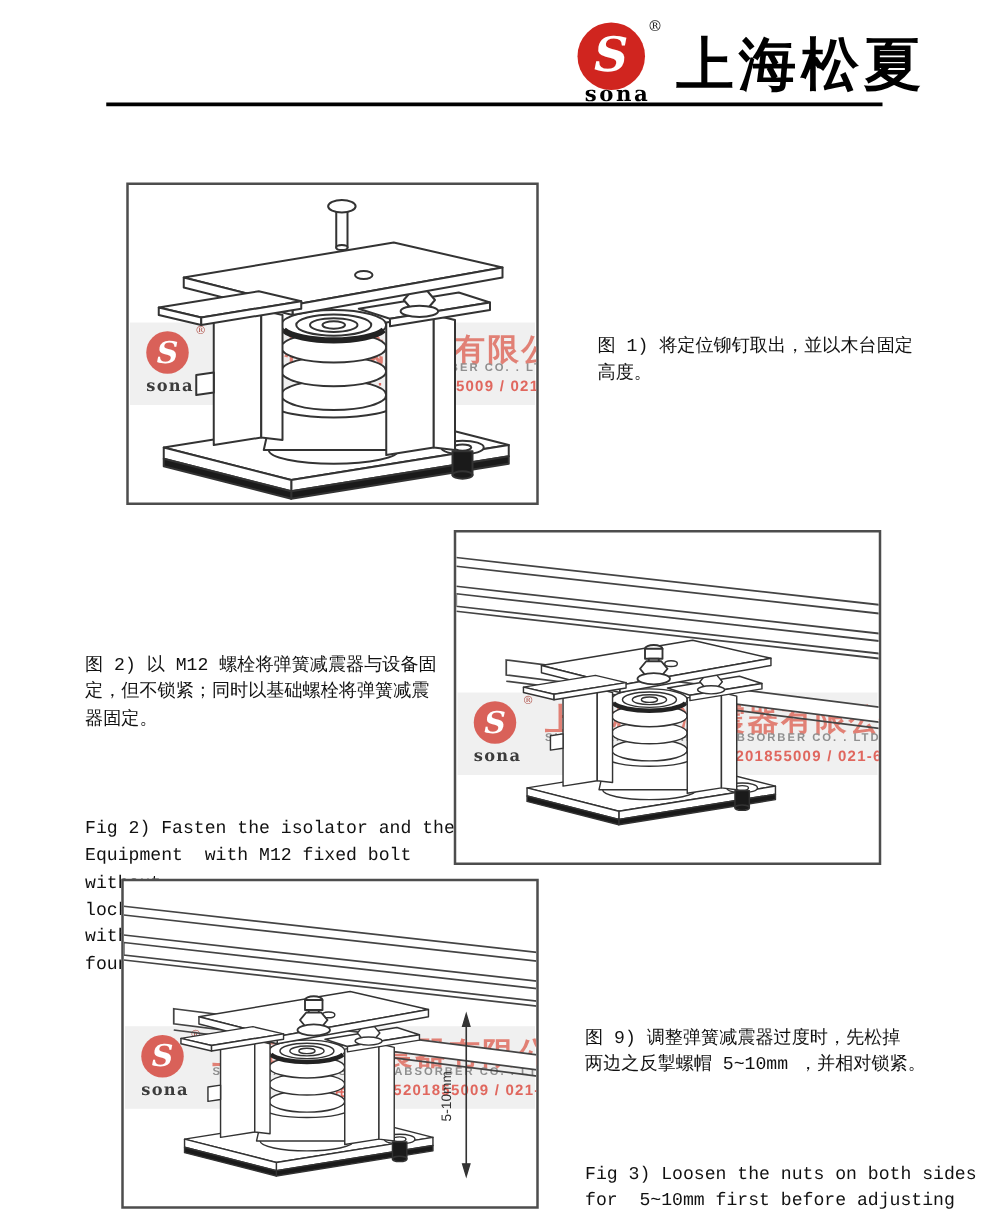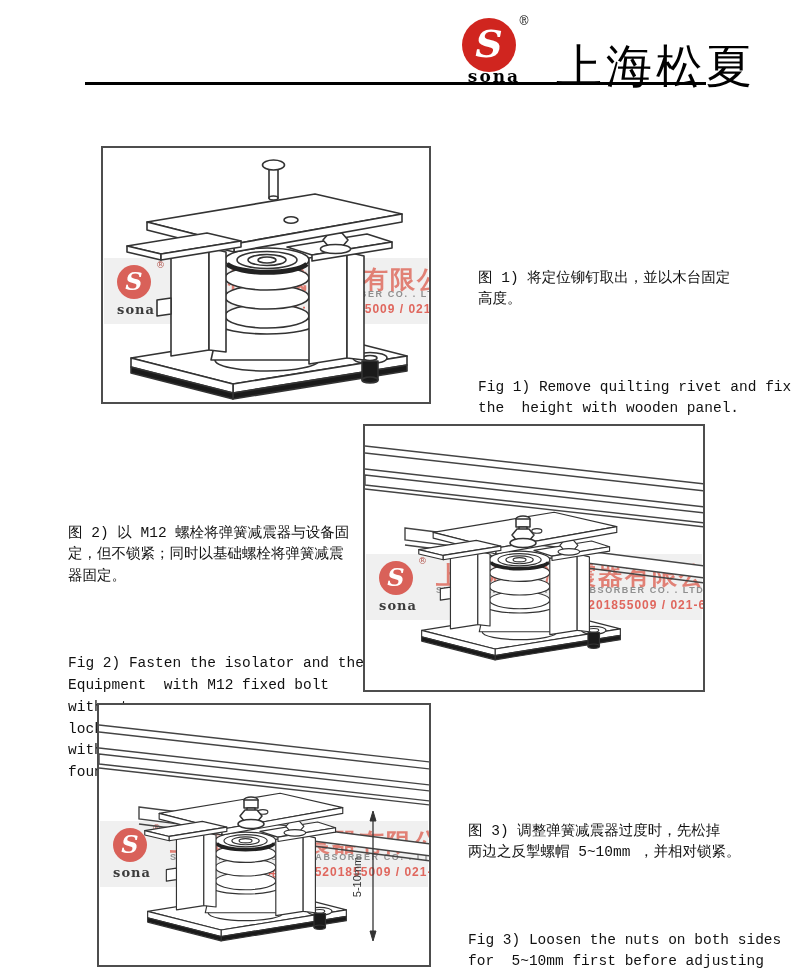--- a/index.html
+++ b/index.html
@@ -5,21 +5,21 @@
   html,body{margin:0;padding:0;background:#fff;}
   #page{position:relative;width:803px;height:972px;background:#fff;overflow:hidden;
         font-family:"Liberation Mono","DejaVu Sans Mono",monospace;color:#111;}
 
   
   .logo-block{position:absolute;left:452px;top:14px;width:84px;height:68px;}
   .logo-circle{position:absolute;left:8px;top:2px;}
   .reg-mark{position:absolute;left:66px;top:0;font-size:12px;font-family:"DejaVu Serif",serif;color:#222;}
   .brand-word{position:absolute;left:0px;top:52px;width:84px;text-align:center;
               font-family:"DejaVu Serif",serif;font-weight:bold;font-size:17px;letter-spacing:2px;color:#000;}
-  .company-title{position:absolute;left:540px;top:20px;margin:16px;font-size:46px;font-weight:400;
+  .company-title{position:absolute;left:540px;top:20px;margin:1px;font-size:46px;font-weight:700;
                  letter-spacing:4px;color:#000;font-family:"DejaVu Sans","Liberation Sans",sans-serif;text-align:right;}
   .header-rule{position:absolute;left:85px;top:82px;width:621px;height:3px;background:#000;}
 
   
   .fig-frame{position:absolute;border:2px solid #4d4d4d;background:#fff;overflow:hidden;}
   #fig1-frame{left:101px;top:146px;width:326px;height:254px;}
   #fig2-frame{left:363px;top:424px;width:338px;height:264px;}
   #fig3-frame{left:97px;top:703px;width:330px;height:260px;}
   .fig-frame svg.drawing{position:absolute;left:0;top:0;z-index:2;}
 
@@ -149,22 +149,20 @@
     </div>
     <svg class="drawing" width="326" height="254" viewBox="0 0 326 254">
       <use href="#iso-body" transform="translate(16,4)"></use>
       <use href="#tpin" transform="translate(16,4)"></use>
     </svg>
   </div>
 
   <div class="caption" id="fig1-caption">
     <p class="cn">图 1) 将定位铆钉取出，並以木台固定
 高度。</p>
-    <p class="en">Fig 1) Remove quilting rivet and fix
-the  height with wooden panel.</p>
   </div>
 
   <div class="caption" id="fig2-caption">
     <p class="cn">图 2) 以 M12 螺栓将弹簧减震器与设备固
 定，但不锁紧；同时以基础螺栓将弹簧减震
 器固定。</p>
     <p class="en">Fig 2) Fasten the isolator and the
 Equipment  with M12 fixed bolt without
 locking it. Fasten  the isolator with
 foundation bolt</p>
@@ -218,21 +216,21 @@
       <g stroke="#333" fill="#333">
         <line x1="274" y1="112" x2="274" y2="230" stroke-width="1.3"></line>
         <polygon points="274,106 271,116 277,116"></polygon>
         <polygon points="274,236 271,226 277,226"></polygon>
         <text x="262" y="172" transform="rotate(-90 262 172)" text-anchor="middle" font-size="11" font-family="'Liberation Sans',sans-serif" stroke="none">5-10mm</text>
       </g>
     </svg>
   </div>
 
   <div class="caption" id="fig3-caption">
-    <p class="cn">图 3) 调整弹簧减震器过度时，先松掉
+    <p class="cn">图 9) 调整弹簧减震器过度时，先松掉
 两边之反掣螺帽 5~10mm ，并相对锁紧。</p>
     <p class="en">Fig 3) Loosen the nuts on both sides
 for  5~10mm first before adjusting
 height of  the isolator and lock
 them afterwards.</p>
   </div>
 
 </div>
 
 </body></html>

